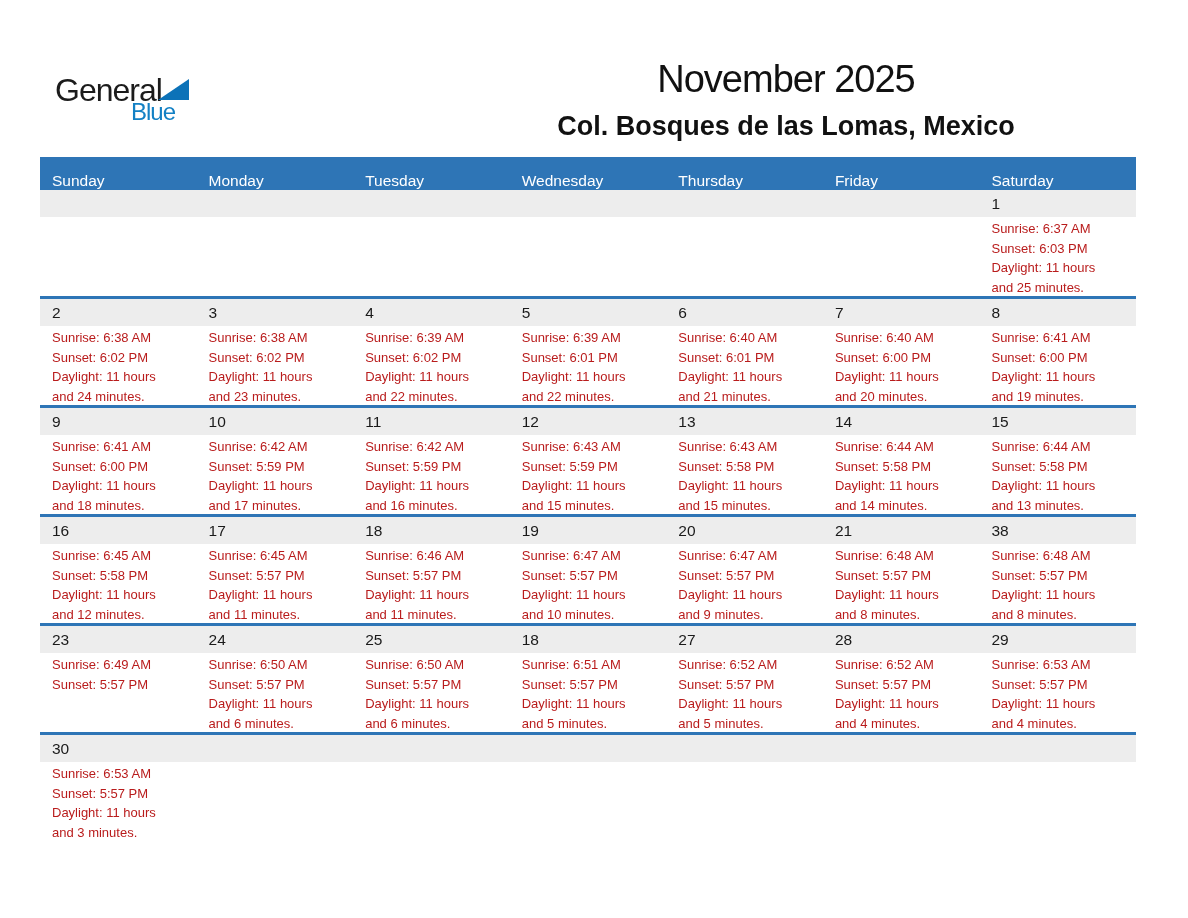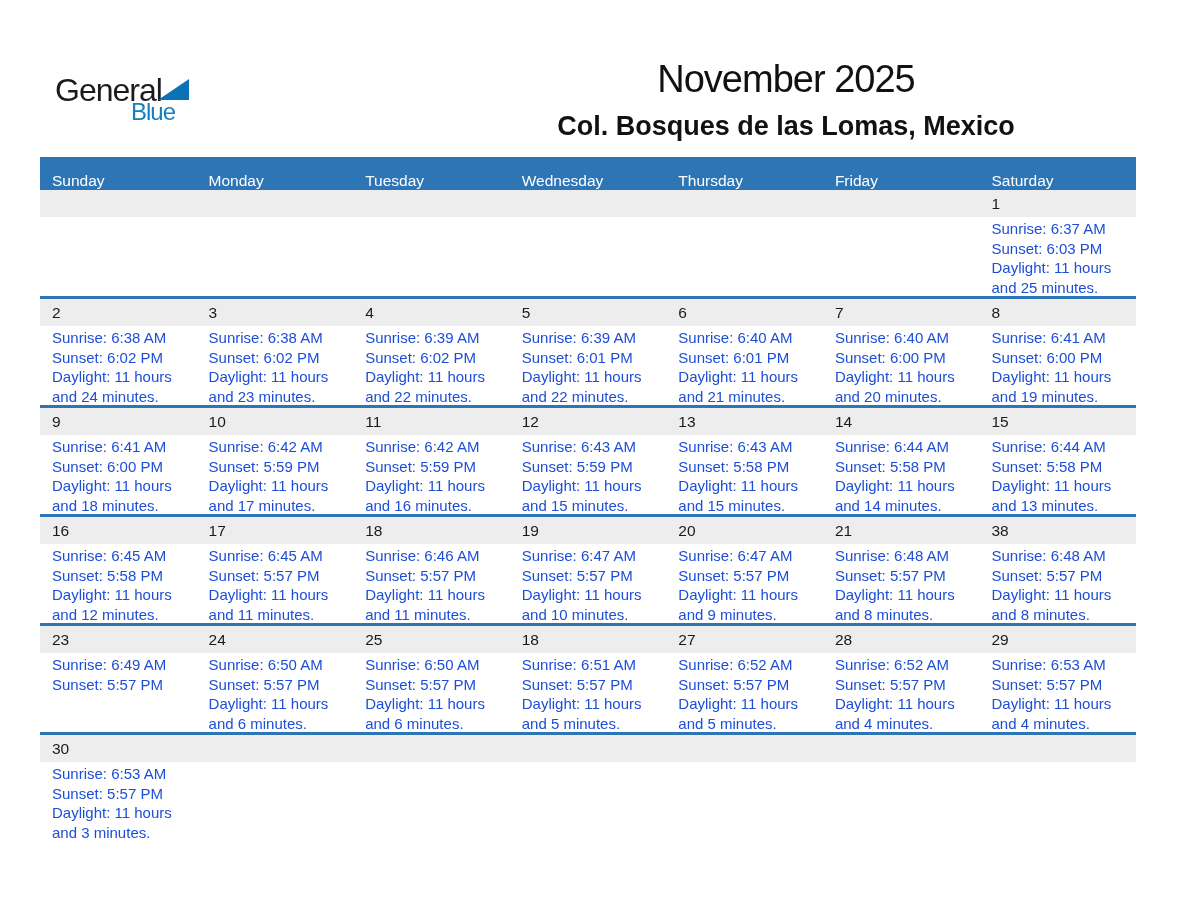--- a/index.html
+++ b/index.html
@@ -48,21 +48,21 @@
   .week-band{
     display:flex;height:27px;align-items:center;
     background:var(--band-bg,#ededed);
     font-size:15.5px;color:#1a1a1a;
   }
   .band-cell{flex:1;padding-left:12px;}
   .week-body{display:flex;height:79px;}
   .cell{
     flex:1;box-sizing:border-box;
     padding:2px 20px 0 12px;
-    font-size:15px;line-height:19.5px;color:#1d4ed8;
+    font-size:13px;line-height:19.5px;color:#b91c1c;
   }
   .separator{height:3px;background:var(--separator,#2e75b6);}
 </style>
 </head>
 <body>
 
 <div>
 
   <div class="logo">
     <span class="logo-general">General</span>

